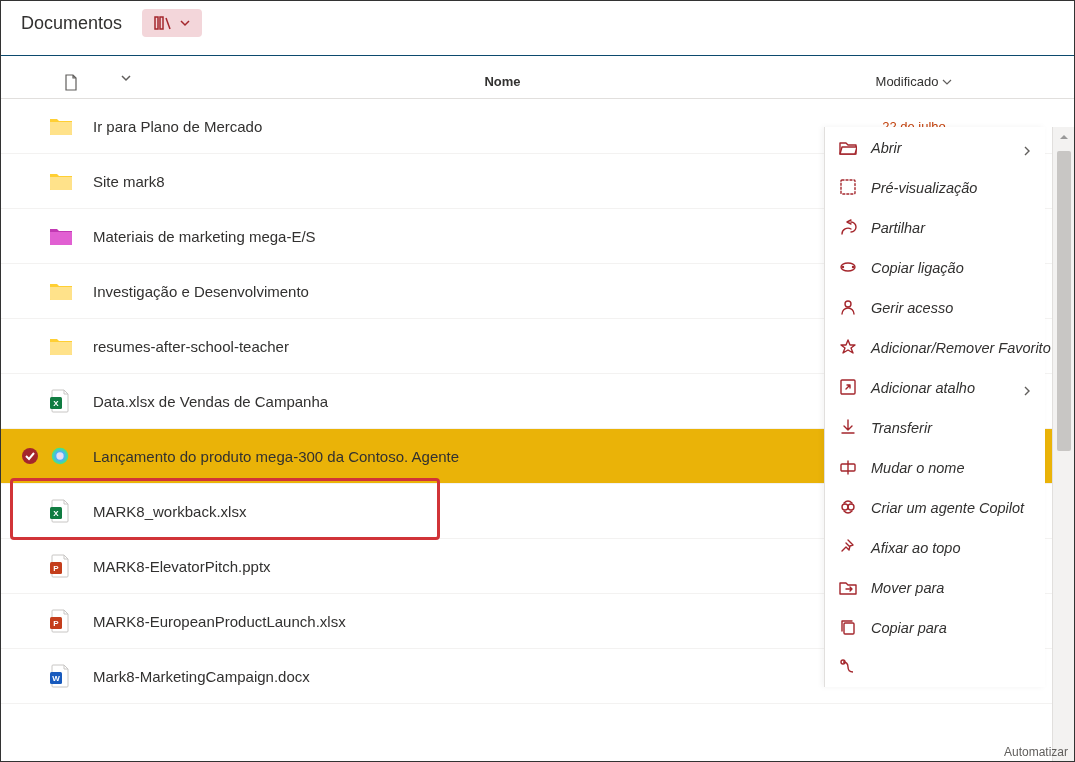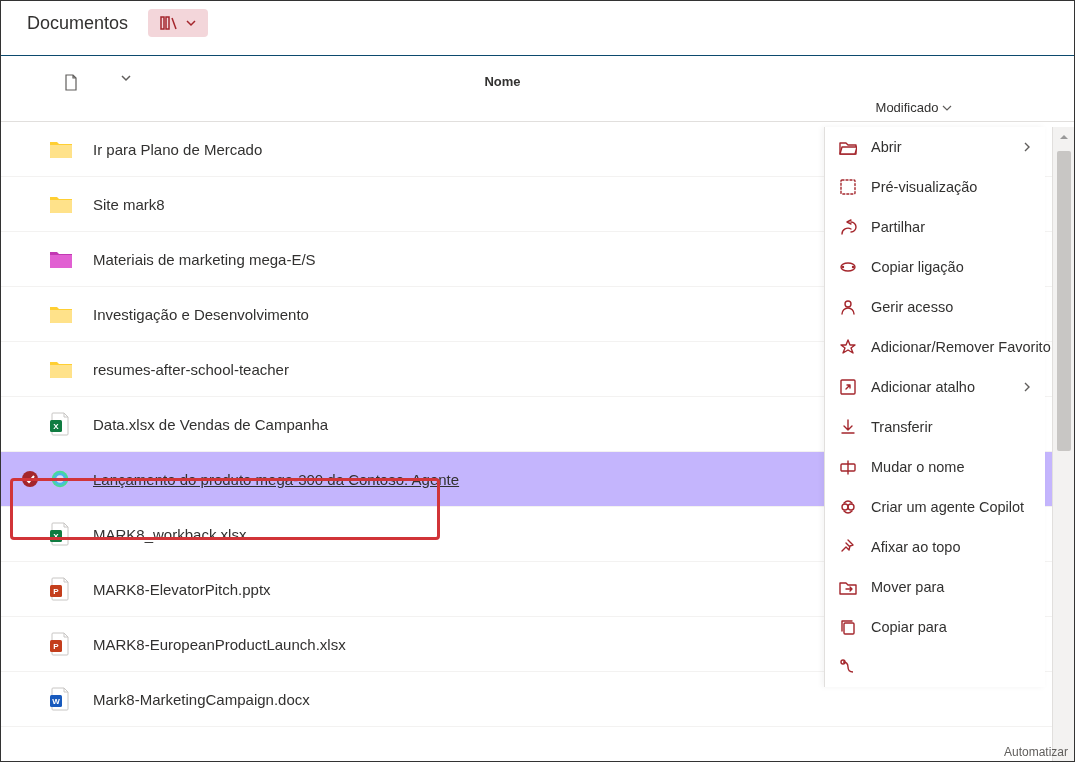--- a/index.html
+++ b/index.html
@@ -1,38 +1,38 @@
 <!DOCTYPE html>
 <html><head>
   <meta charset="utf-8">
   <style>
     * { box-sizing: border-box; margin: 0; padding: 0; }
     body { font-family: 'Segoe UI', Arial, sans-serif; font-size: 14px; color: #323130; width: 1075px; height: 762px; overflow: hidden; border: 1px solid #333; position: relative; background: #fff; }
-    .header { display: flex; align-items: center; padding: 8px 28px 18px 20px; gap: 20px; margin-left: 6px; }
+    .header { display: flex; align-items: center; padding: 8px 28px 18px 20px; gap: 20px; }
     .header-title { font-size: 18px; font-weight: 400; }
     .view-btn { display: flex; align-items: center; gap: 8px; background: #f3d6da; border-radius: 4px; padding: 6px 12px; cursor: pointer; }
     .col-headers { display: flex; align-items: flex-start; padding: 18px 20px 6px 40px; border-bottom: 1px solid #e1dfdd; border-top: 1px solid #0c4a6e; font-size: 13px; color: #323130; }
     .col-file { width: 60px; display:flex; justify-content:center; }
     .col-sort { width: 50px; display:flex; justify-content:center; }
     .col-name { flex: 1; text-align: center; font-weight: 600; }
-    .col-mod { width: 200px; text-align: center; font-weight: 400; display:flex; align-items:center; justify-content:center; gap:4px; position: relative; left: -40px; margin-top: 26px; }
-    .row { display: flex; align-items: center; padding: 0 12px 0 40px; height: 55px; border-bottom: 1px solid #f3f2f1; }
-    .row.selected { background: #c4b5fd; text-decoration: underline; }
+    .col-mod { width: 200px; text-align: center; font-weight: 400; display:flex; align-items:center; justify-content:center; gap:4px; position: relative; left: -40px; }
+    .row { display: flex; align-items: center; padding: 0 20px 0 40px; height: 55px; border-bottom: 1px solid #f3f2f1; }
+    .row.selected { background: #eab308; }
     .row .check { width: 28px; display:flex; align-items:center; justify-content:flex-start; margin-left:-20px; }
     .row .icon-cell { width: 36px; display:flex; align-items:center; }
     .row .name-cell { flex: 1; font-size: 15px; color: #323130; padding-left: 8px; }
     .row .mod-cell { width: 200px; text-align: center; font-size: 13px; color: #c2410c; position: relative; left: -40px; }
     .row .more { width: 30px; text-align:center; color:#605e5c; letter-spacing:2px; font-weight:600; }
     .folder-icon { width: 24px; height: 20px; }
     .file-icon { width: 22px; height: 24px; }
     .highlight-box { border: 3px solid #d13438; border-radius: 4px; position:absolute; pointer-events:none; }
     .highlight-row { left: 9px; top: 477px; width: 430px; height: 62px; }
     .highlight-menu { left: 823px; top: 465px; width: 134px; height: 40px; }
     .ctx-menu { position: absolute; top: 126px; left: 823px; width: 221px; background: #fff; border-left: 1px solid #e1dfdd; box-shadow: -2px 0 6px rgba(0,0,0,0.05); z-index: 5; }
-    .ctx-item { display: flex; align-items: center; gap: 14px; padding: 11px 14px; cursor: pointer; font-size: 14.5px; color: #323130; white-space: nowrap; }
+    .ctx-item { display: flex; align-items: flex-end; gap: 14px; padding: 11px 14px; cursor: pointer; font-size: 14.5px; color: #323130; white-space: nowrap; font-style: italic; }
     .ctx-icon { width: 18px; height: 18px; flex-shrink:0; display:flex; align-items:center; justify-content:center; }
     .ctx-arrow { margin-left: auto; color: #605e5c; }
     .scrollbar-track { position:absolute; right:0; top:126px; width:22px; bottom:0; background:#f3f2f1; border-left:1px solid #e1dfdd; }
     .scrollbar-top { position:absolute; top:3px; left:4px; width:14px; height:14px; }
     .scrollbar-thumb { position:absolute; top:24px; left:4px; width:14px; height:300px; background:#c8c6c4; border-radius:2px; }
     .automate { position:absolute; right:6px; bottom:2px; font-size:12px; color:#605e5c; }
     svg { display:block; }
   </style>
 </head>
 <body>

